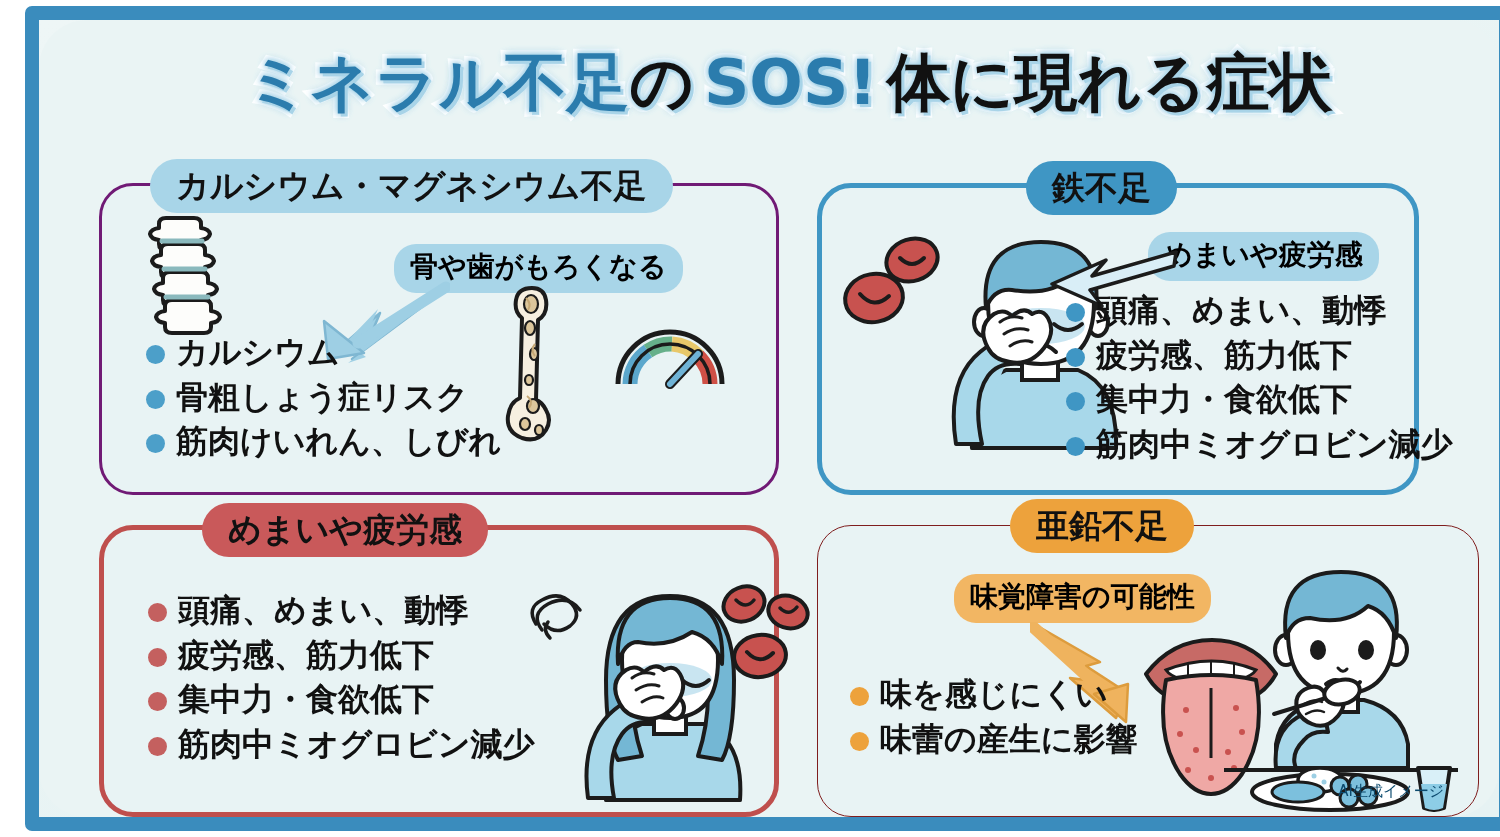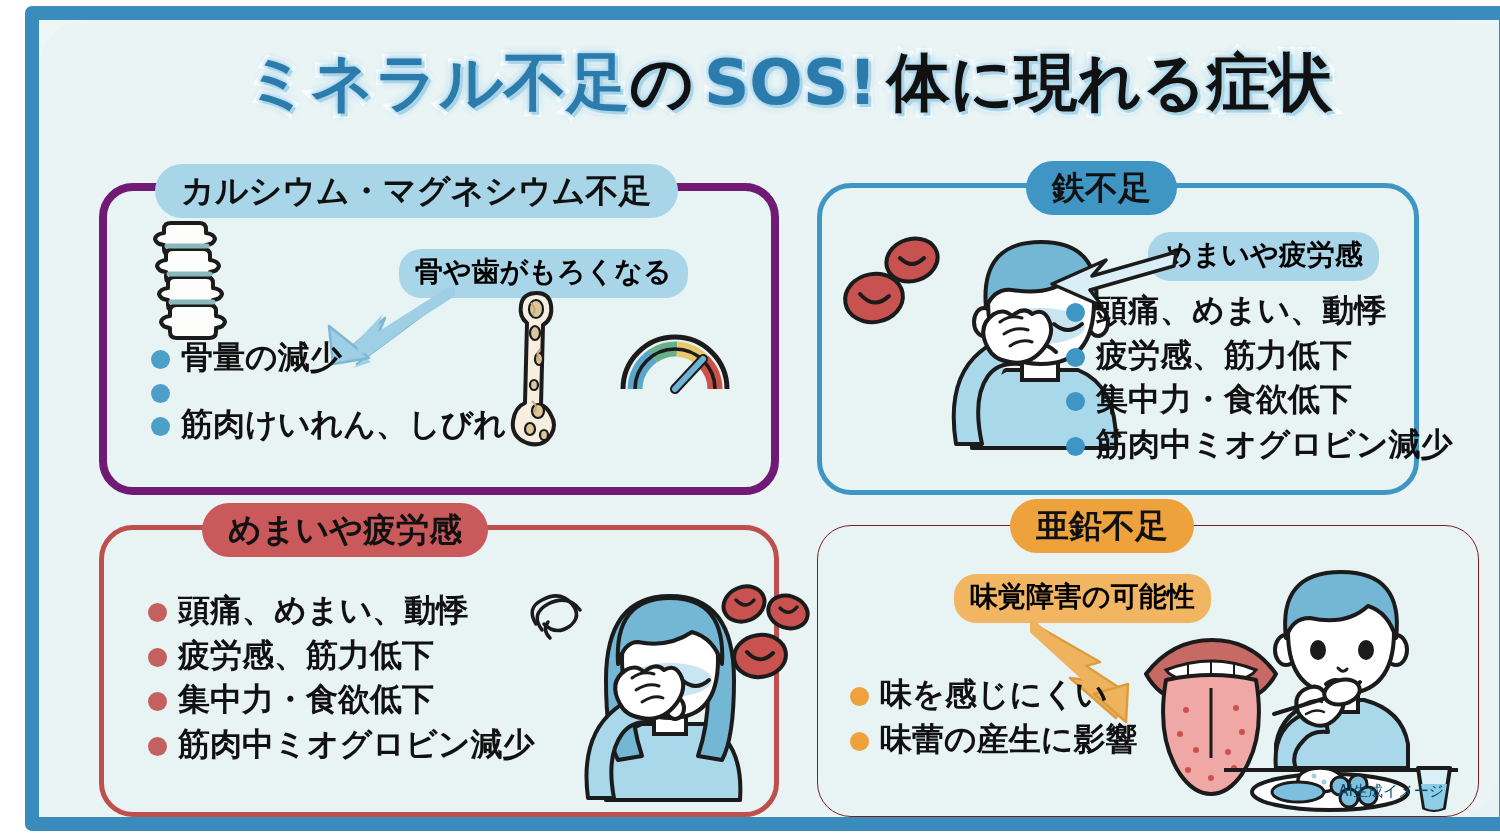--- a/index.html
+++ b/index.html
@@ -90,21 +90,21 @@
     white-space:nowrap;
     font-family:Liberation Mono, monospace;
   }
   .dot{
     width:19px;height:19px;border-radius:50%;
     margin-right:11px;flex:0 0 auto;
   }
   .bl-text{font-size:32px;font-weight:bold;color:#111;line-height:1.30;}
 
   
-  #panel1{left:60px;top:163px;width:680px;height:312px;border:8px solid #701a75;}
+  #panel1{left:60px;top:163px;width:680px;height:312px;border:3px solid #701a75;}
   #panel1 .panel-head{background:#a8d5e8;left:48px;}
   #panel2{left:778px;top:163px;width:602px;height:312px;border:5px solid #3f96c4;}
   #panel2 .panel-head{background:#3f96c4;left:204px;}
   #panel3{left:60px;top:505px;width:680px;height:292px;border:5px solid #bf4f4d;}
   #panel3 .panel-head{background:#c9595a;left:98px;}
   #panel4{left:778px;top:505px;width:662px;height:292px;border:1px solid #7f1d1d;}
   #panel4 .panel-head{background:#eda23c;left:192px;}
 
   
   svg{display:block;}
@@ -191,24 +191,25 @@
             <path d="M88 48 A40 40 0 0 1 100 76" fill="none" stroke="#cf5046" stroke-width="15"></path>
             <path d="M20 76 A40 40 0 0 1 100 76" fill="none" stroke="#1b1b1b" stroke-width="3.5"></path>
             <line x1="60" y1="76" x2="88" y2="46" stroke="#1b1b1b" stroke-width="10" stroke-linecap="round"></line>
             <line x1="60" y1="76" x2="88" y2="46" stroke="#6fb3d6" stroke-width="6" stroke-linecap="round"></line>
           </svg>
         </div>
 
         <div class="bullets" style="left:44px;top:148px;">
           <div class="bullet-row">
             <span class="dot" style="background:#4c9fc9;"></span>
-            <span class="bl-text">骨量の減少</span>
+            <span class="bl-text">カルシウム</span>
           </div>
           <div class="bullet-row">
             <span class="dot" style="background:#4c9fc9;"></span>
+            <span class="bl-text">骨粗しょう症リスク</span>
           </div>
           <div class="bullet-row">
             <span class="dot" style="background:#4c9fc9;"></span>
             <span class="bl-text">筋肉けいれん、しびれ</span>
           </div>
         </div>
       </div>
 
       <div class="panel" id="panel2">
 

